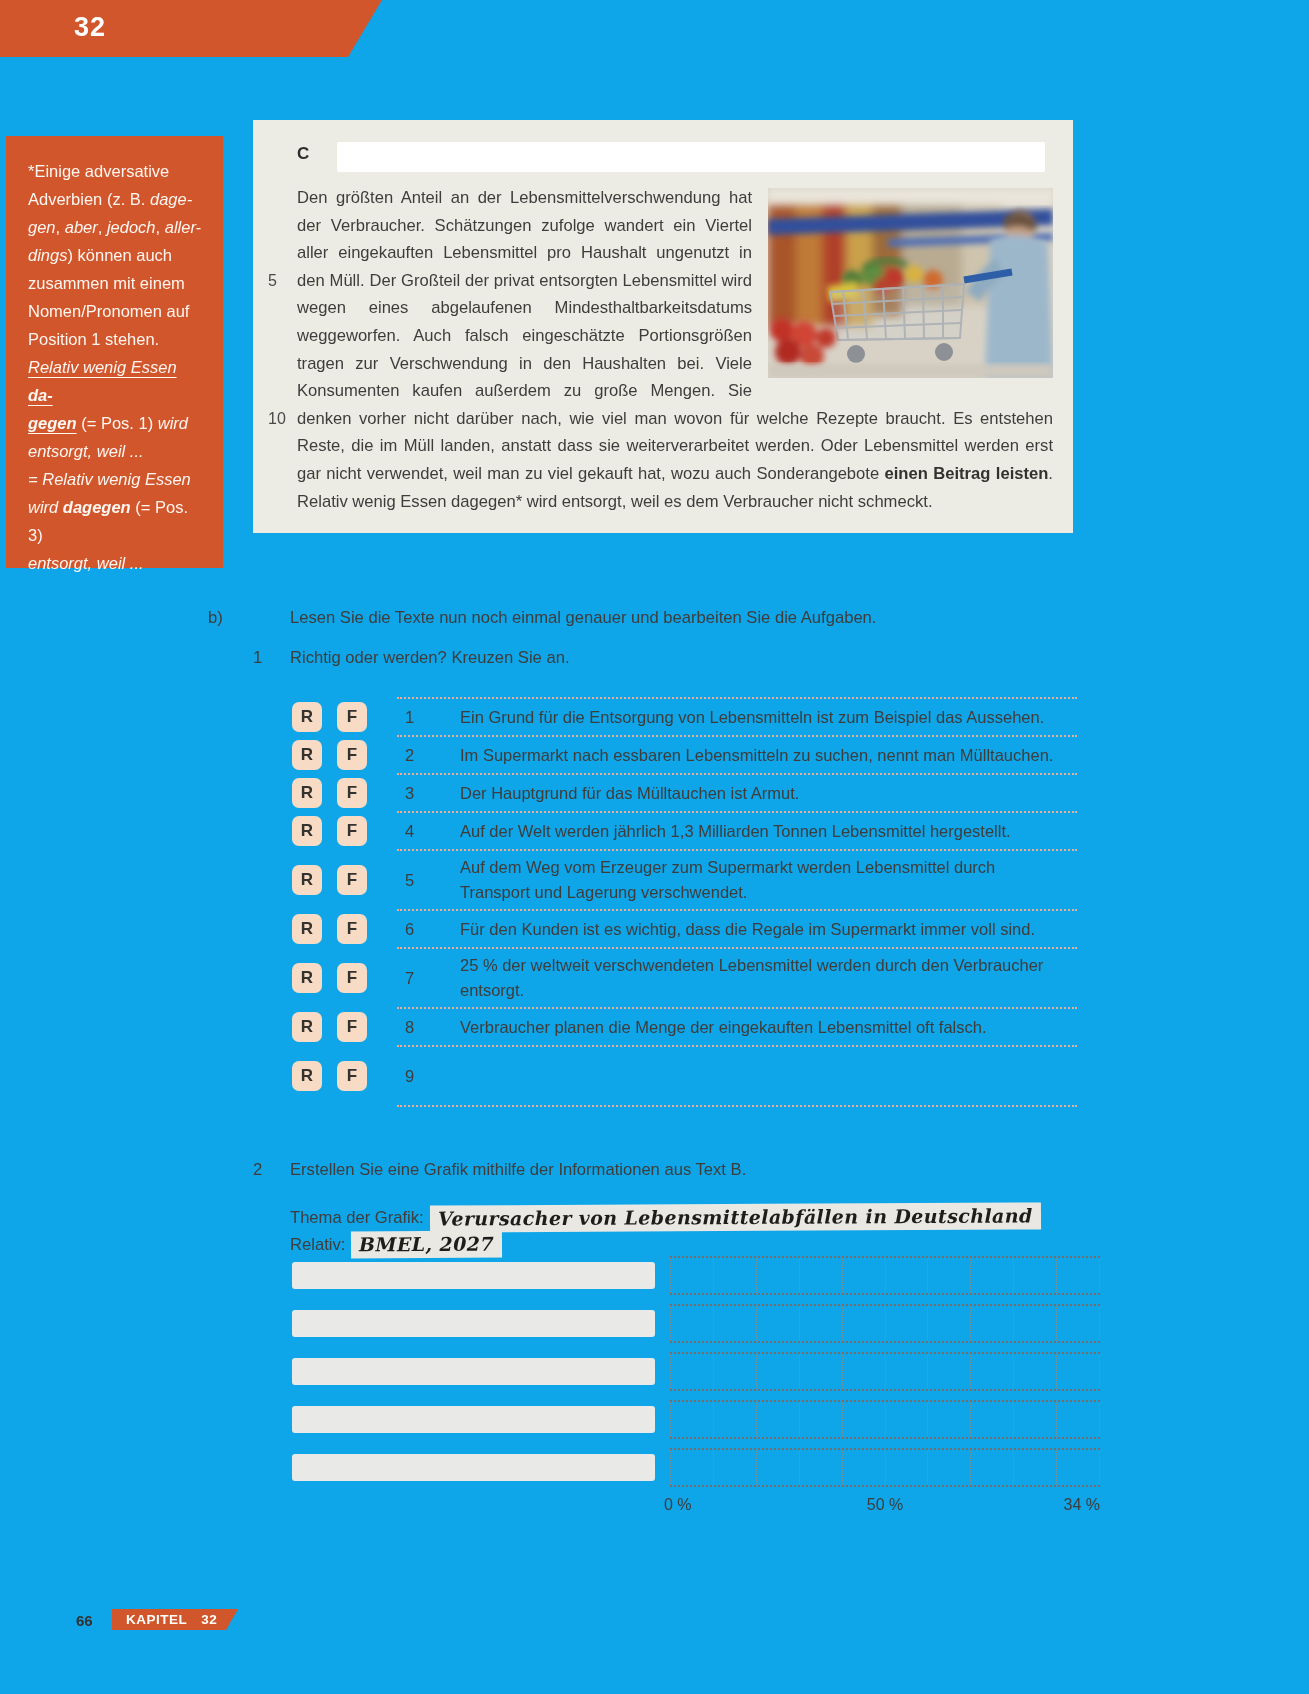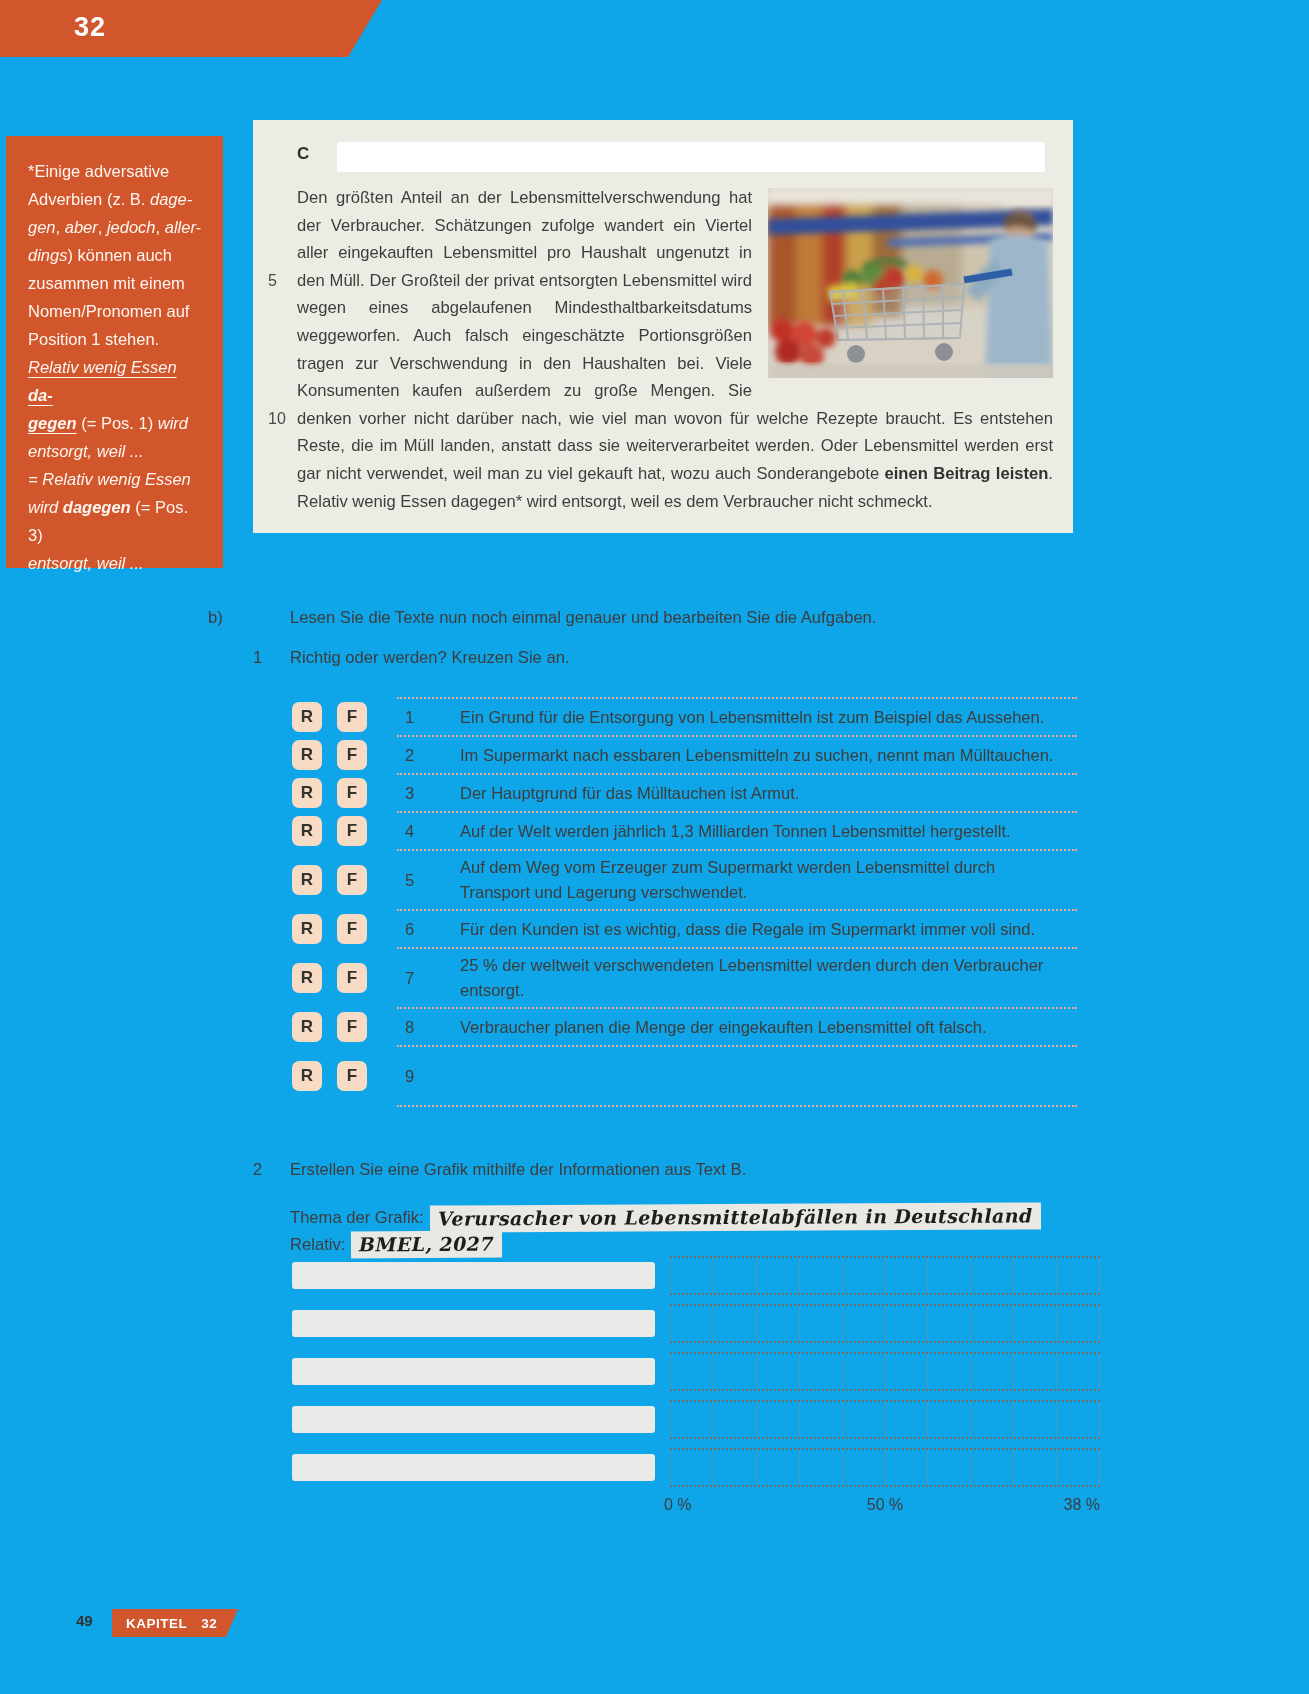--- a/index.html
+++ b/index.html
@@ -63,21 +63,21 @@
     display:flex;}
   .cell{box-sizing:border-box;flex:1 1 0;border-right:1px dotted #8a8a8a;}
   .band .cell:first-child{border-left:1px dotted #8a8a8a;}
   .axis{position:absolute;top:1496px;font-size:16px;color:#3e3d3b;}
   .axis.t0{left:664px;}
   .axis.t50{left:885px;transform:translateX(-50%);}
   .axis.t100{left:1100px;transform:translateX(-100%);}
 
   
   .pagenum{position:absolute;left:76px;top:1612px;font-size:15px;font-weight:bold;color:#33322f;}
-  .kapbadge{position:absolute;left:112px;top:1609px;width:126px;height:28px;background:#d2562b;
+  .kapbadge{position:absolute;left:112px;top:1609px;width:126px;height:21px;background:#d2562b;
     clip-path:polygon(0 0,100% 0,calc(100% - 12px) 100%,0 100%);
     color:#fff;font-size:13.5px;font-weight:bold;letter-spacing:0.5px;display:flex;align-items:center;padding-left:14px;box-sizing:border-box;}
   .kapbadge .knum{margin-left:14px;}
   .imprint{position:absolute;left:302px;top:1640px;width:620px;text-align:center;font-size:15px;color:#3a3938;white-space:nowrap;}
 </style>
 </head>
 <body>
 
 <div id="page">
 
@@ -319,21 +319,21 @@
         <div class="cell"></div>
         <div class="cell"></div>
         <div class="cell"></div>
         <div class="cell"></div>
         <div class="cell"></div>
         <div class="cell"></div>
       </div>
     </div>
   <span class="axis t0">0 %</span>
   <span class="axis t50">50 %</span>
-  <span class="axis t100">38 %</span>
-
-  <span class="pagenum">49</span>
+  <span class="axis t100">34 %</span>
+
+  <span class="pagenum">66</span>
   <div class="kapbadge">
     <span>KAPITEL</span>
     <span class="knum">32</span>
   </div>
 
 </div>
 
 </body></html>

